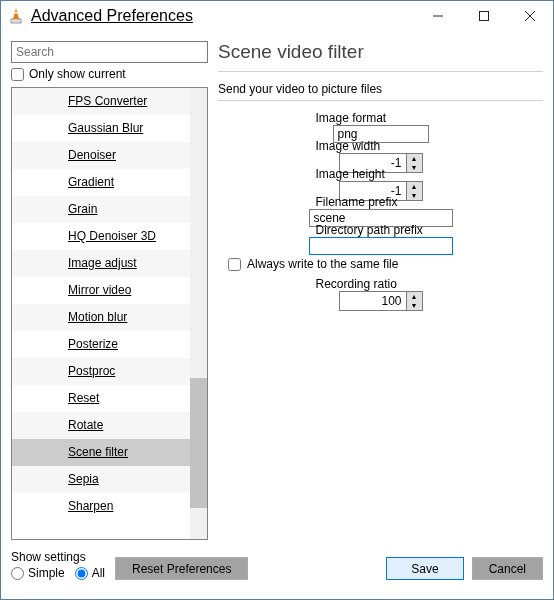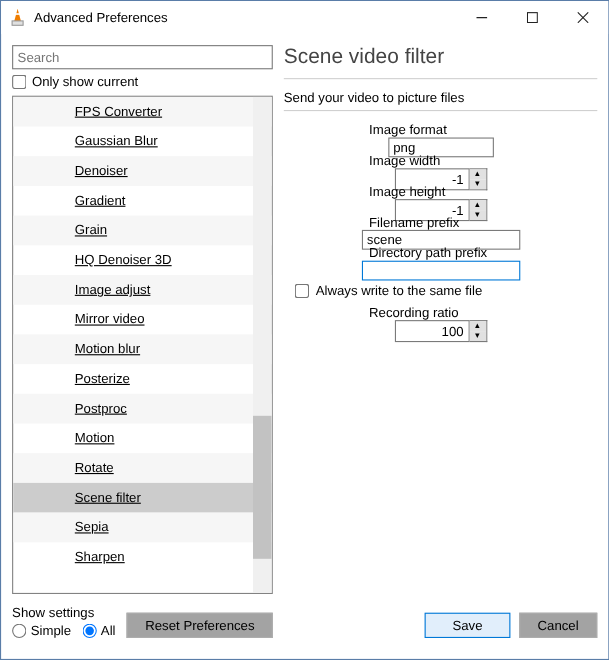--- a/index.html
+++ b/index.html
@@ -1,25 +1,25 @@
 <!DOCTYPE html>
 <html><head>
 <meta charset="utf-8">
 <style>
 * { box-sizing: border-box; margin: 0; padding: 0; font-family: "Segoe UI", Tahoma, sans-serif; font-size: 12px; }
 body { background: #fff; width: 554px; height: 600px; overflow: hidden; border: 1px solid #5a7da8; }
 
 .titlebar { height: 30px; display: flex; align-items: center; padding-left: 6px; background: #fff; }
 .titlebar .icon { width: 18px; height: 18px; margin-right: 6px; }
-.titlebar .title { flex: 1; font-size: 12px; }
+.titlebar .title { flex: 1; font-size: 16px; text-decoration: underline; }
 .titlebar .winbtn { width: 46px; height: 30px; display: flex; align-items: center; justify-content: center; color: #222; }
 
 .content { display: flex; height: 509px; padding: 10px 10px 0 10px; gap: 10px; }
 
-.leftcol { width: 237px; display: flex; flex-direction: column; }
+.leftcol { width: 197px; display: flex; flex-direction: column; }
 .search { width: 100%; height: 22px; border: 1px solid #7a7a7a; padding: 2px 4px; color: #777; }
 .onlyshow { margin-top: 4px; display: flex; align-items: center; gap: 5px; }
 .onlyshow input { width: 13px; height: 13px; }
 .tree-wrap { margin-top: 6px; border: 1px solid #828282; flex: 1; position: relative; overflow: hidden; background:#fff;text-decoration:underline;}
 .tree-scroll { position: absolute; right:0; top:0; bottom:0; width:17px; background:#f0f0f0; }
 .tree-thumb { position:absolute; right:0; width:17px; top:290px; height:130px; background:#c2c2c2;}
 .tree-item { height: 27px; line-height:27px; padding-left: 56px; }
 .tree-item.alt { background: #f6f6f6; }
 .tree-item.sel { background: #cccccc; }
 
@@ -91,21 +91,21 @@
           <div class="tree-item">Gaussian Blur</div>
           <div class="tree-item alt">Denoiser</div>
           <div class="tree-item">Gradient</div>
           <div class="tree-item alt">Grain</div>
           <div class="tree-item">HQ Denoiser 3D</div>
           <div class="tree-item alt">Image adjust</div>
           <div class="tree-item">Mirror video</div>
           <div class="tree-item alt">Motion blur</div>
           <div class="tree-item">Posterize</div>
           <div class="tree-item alt">Postproc</div>
-          <div class="tree-item">Motion</div>
+          <div class="tree-item">Reset</div>
           <div class="tree-item alt">Rotate</div>
           <div class="tree-item sel">Scene filter</div>
           <div class="tree-item alt">Sepia</div>
           <div class="tree-item">Sharpen</div>
         </div>
       <div class="tree-scroll">
         <div class="tree-thumb"></div>
       </div>
     </div>
   </div>

